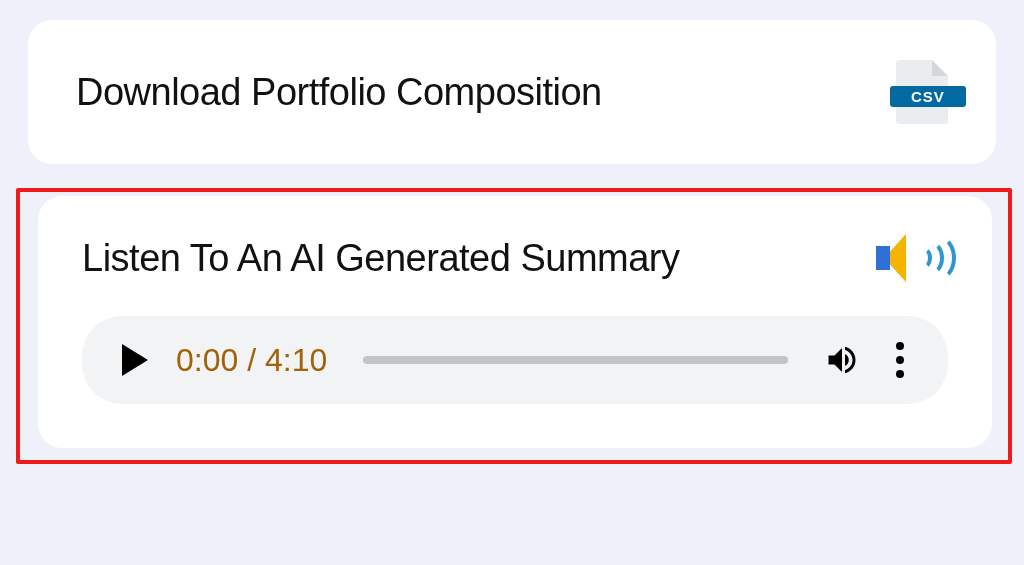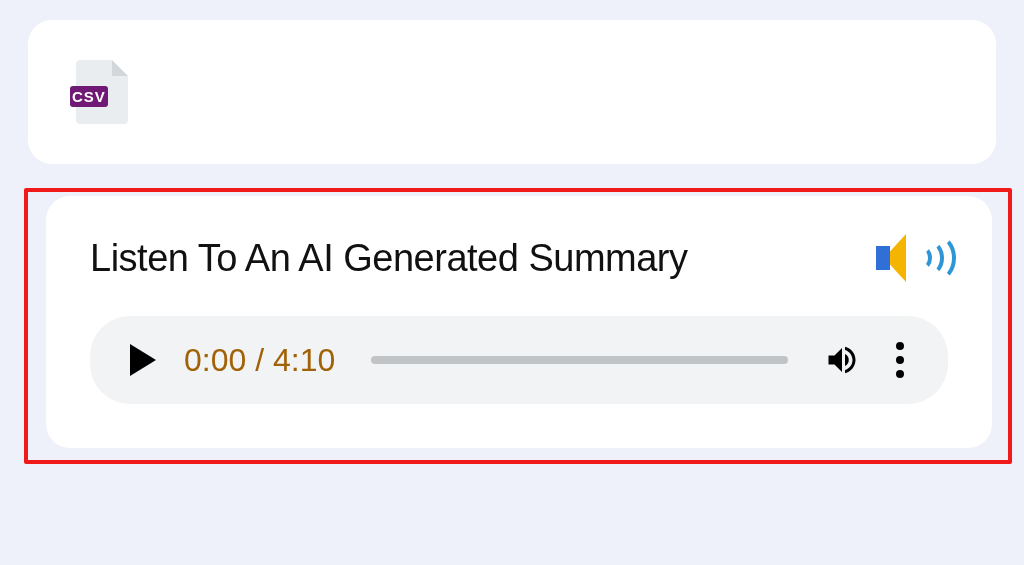--- a/index.html
+++ b/index.html
@@ -23,21 +23,21 @@
     }
     .card-title {
       font-size: 38px;
       font-weight: 400;
       color: #111;
       letter-spacing: -0.5px;
     }
     .highlight-box {
       border: 4px solid #f01a1a;
       border-radius: 2px;
-      margin: 24px 8px 8px 20px;
+      margin: 24px 8px 8px 12px;
       padding: 4px 16px 12px 18px;
     }
     .card-inner {
       background: #ffffff;
       border-radius: 24px;
       padding: 36px 44px 44px 44px;
     }
     .csv-icon {
       width: 52px;
       height: 64px;
@@ -56,25 +56,25 @@
       right: 0;
       width: 0;
       height: 0;
       border-top: 16px solid #ffffff;
       border-left: 16px solid #d1d7da;
     }
     .csv-icon .label {
       position: absolute;
       left: -6px;
       top: 26px;
-      background: #701a75;
+      background: #0369a1;
       color: #fff;
       font-size: 15px;
       font-weight: 700;
-      padding: 3px 2px;
+      padding: 3px 21px;
       border-radius: 3px;
       letter-spacing: 1px;
       line-height: 1;
     }
     .speaker-icon-wrap {
       display: flex; align-items: center; gap: 2px; width: 72px; height: 52px;
     }
     
     .spk {
       position: relative; width: 40px; height: 48px;
@@ -141,20 +141,21 @@
     }
     .menu-dots span {
       width: 8px; height: 8px; background: #000; border-radius: 50%;
     }
   </style>
 </head>
 <body>
 
 <div class="card">
   <div class="card-row">
+    <div class="card-title">Download Portfolio Composition</div>
     <div class="csv-icon">
       <div class="page"></div>
       <div class="fold"></div>
       <div class="label">CSV</div>
     </div>
   </div>
 </div>
 
 <div class="highlight-box">
   <div class="card-inner">

